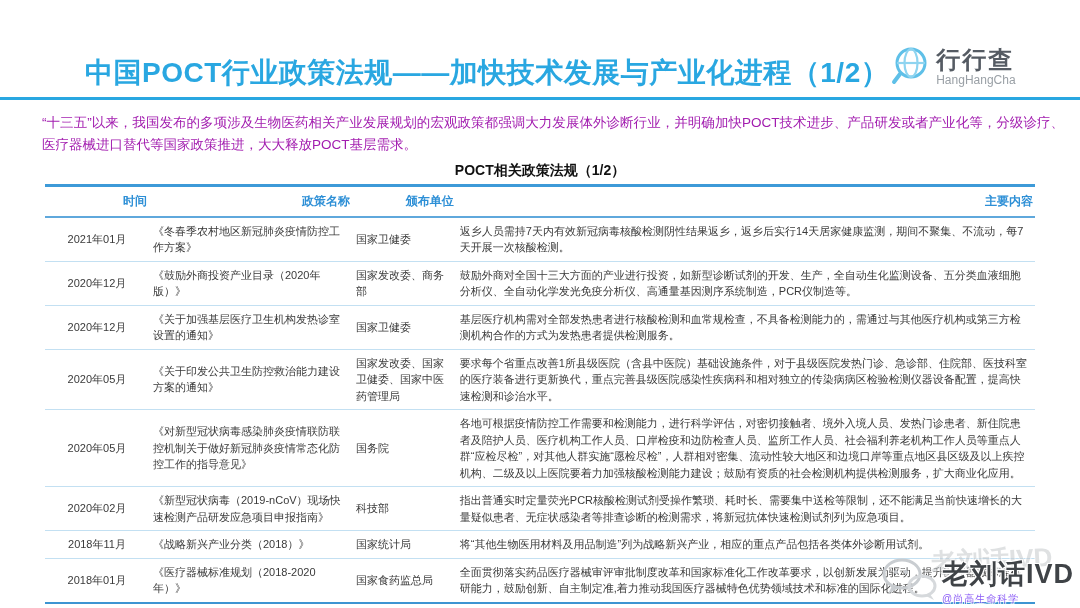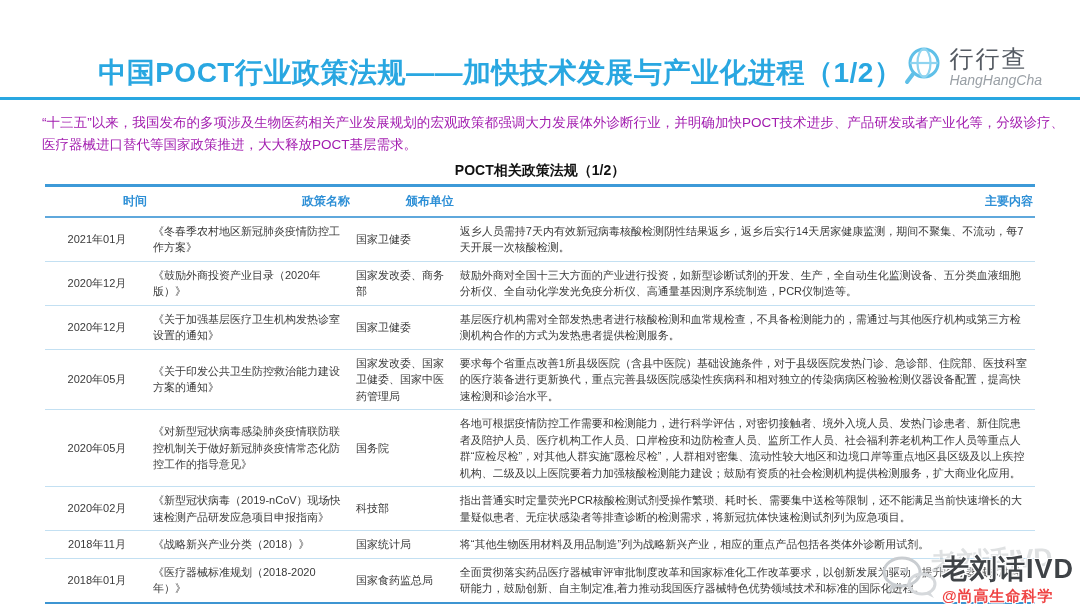--- a/index.html
+++ b/index.html
@@ -1,25 +1,25 @@
 <!DOCTYPE html>
 <html><head>
 <meta charset="utf-8">
 <style>
   html,body{margin:0;padding:0;background:#fff;}
   body{width:1080px;height:608px;font-family:"Liberation Sans","DejaVu Sans",sans-serif;-webkit-font-smoothing:antialiased;}
   .page{position:relative;width:1080px;height:608px;background:#fff;overflow:hidden;}
 
   
-  .header{display:flex;justify-content:flex-end;align-items:flex-end;padding:44px 38px 0 45px;margin-left:40px;}
+  .header{display:flex;justify-content:flex-start;align-items:flex-end;padding:44px 38px 0 45px;margin-left:40px;}
   .title{color:#29a7e1;font-size:28px;font-weight:900;letter-spacing:.5px;line-height:1.2;white-space:nowrap;}
   .logo{display:flex;align-items:center;gap:5px;flex-shrink:0;}
   .logo-text{display:flex;flex-direction:column;line-height:1;}
-  .logo-name{font-size:24px;font-weight:normal;color:#555b63;letter-spacing:2px;}
-  .logo-sub{font-size:14px;color:#9aa0a6;margin-top:2px;font-style:italic;}
+  .logo-name{font-size:24px;font-weight:bold;color:#555b63;letter-spacing:2px;}
+  .logo-sub{font-size:12px;color:#9aa0a6;margin-top:2px;}
   .header-rule{height:3px;background:#29a7e1;margin-top:7px;width:100%;}
 
   
   .intro{margin:12px 16px 0 42px;font-size:13.5px;color:#a21caf;line-height:1.65;text-align:justify;}
 
   
   .table-title{text-align:center;font-size:14px;font-weight:bold;color:#111;margin-top:5px;}
   table.policy{width:990px;margin:4px 45px 0 45px;border-collapse:collapse;table-layout:fixed;}
   table.policy thead th{color:#2d8fd6;font-weight:bold;font-size:12px;padding:6px 2px;border-top:3px solid#3d9ad8;border-bottom:2px solid #5fa8dc;text-align:right;}
   table.policy td{font-size:11px;color:#3a3a3a;padding:5px 4px;border-bottom:1px solid #c3e0f2;line-height:1.5;vertical-align:middle;}
@@ -28,22 +28,22 @@
   td.name{text-align:left;padding-left:16px;padding-right:12px;}
   td.agency{}
   td.content{text-align:left;padding-left:6px;margin-top:12px;}
   col.c-date{width:10.5%;} col.c-name{width:20.5%;} col.c-agency{width:10.5%;} col.c-content{width:58.5%;}
 
   
   .watermark{position:absolute;right:6px;bottom:2px;display:flex;align-items:center;gap:4px;pointer-events:none;}
   .wm-text{text-align:left;position:relative;}
   .wm-line1{font-size:27px;font-weight:bold;color:#3f4347;letter-spacing:1px;
     text-shadow:-1px -1px 0 #fff,1px -1px 0 #fff,-1px 1px 0 #fff,1px 1px 0 #fff;}
-  .wm-line2{font-size:15px;color:#ef4444;letter-spacing:1px;
-    text-shadow:-1px -1px 0 #fff,1px -1px 0 #fff,-1px 1px 0 #fff,1px 1px 0 #fff;font-weight:bold;}
+  .wm-line2{font-size:10px;color:#8b5cf6;letter-spacing:1px;
+    text-shadow:-1px -1px 0 #fff,1px -1px 0 #fff,-1px 1px 0 #fff,1px 1px 0 #fff;}
   .wm-ghost{position:absolute;right:28px;bottom:30px;font-size:26px;font-weight:bold;color:#c5c9cc;opacity:.55;transform:rotate(-3deg);white-space:nowrap;
     text-shadow:-1px -1px 0 #fff,1px 1px 0 #fff;}
 </style>
 </head>
 <body>
 
 <div class="page">
 
   <div class="header">
     <div class="title">中国POCT行业政策法规——加快技术发展与产业化进程（1/2）</div>

